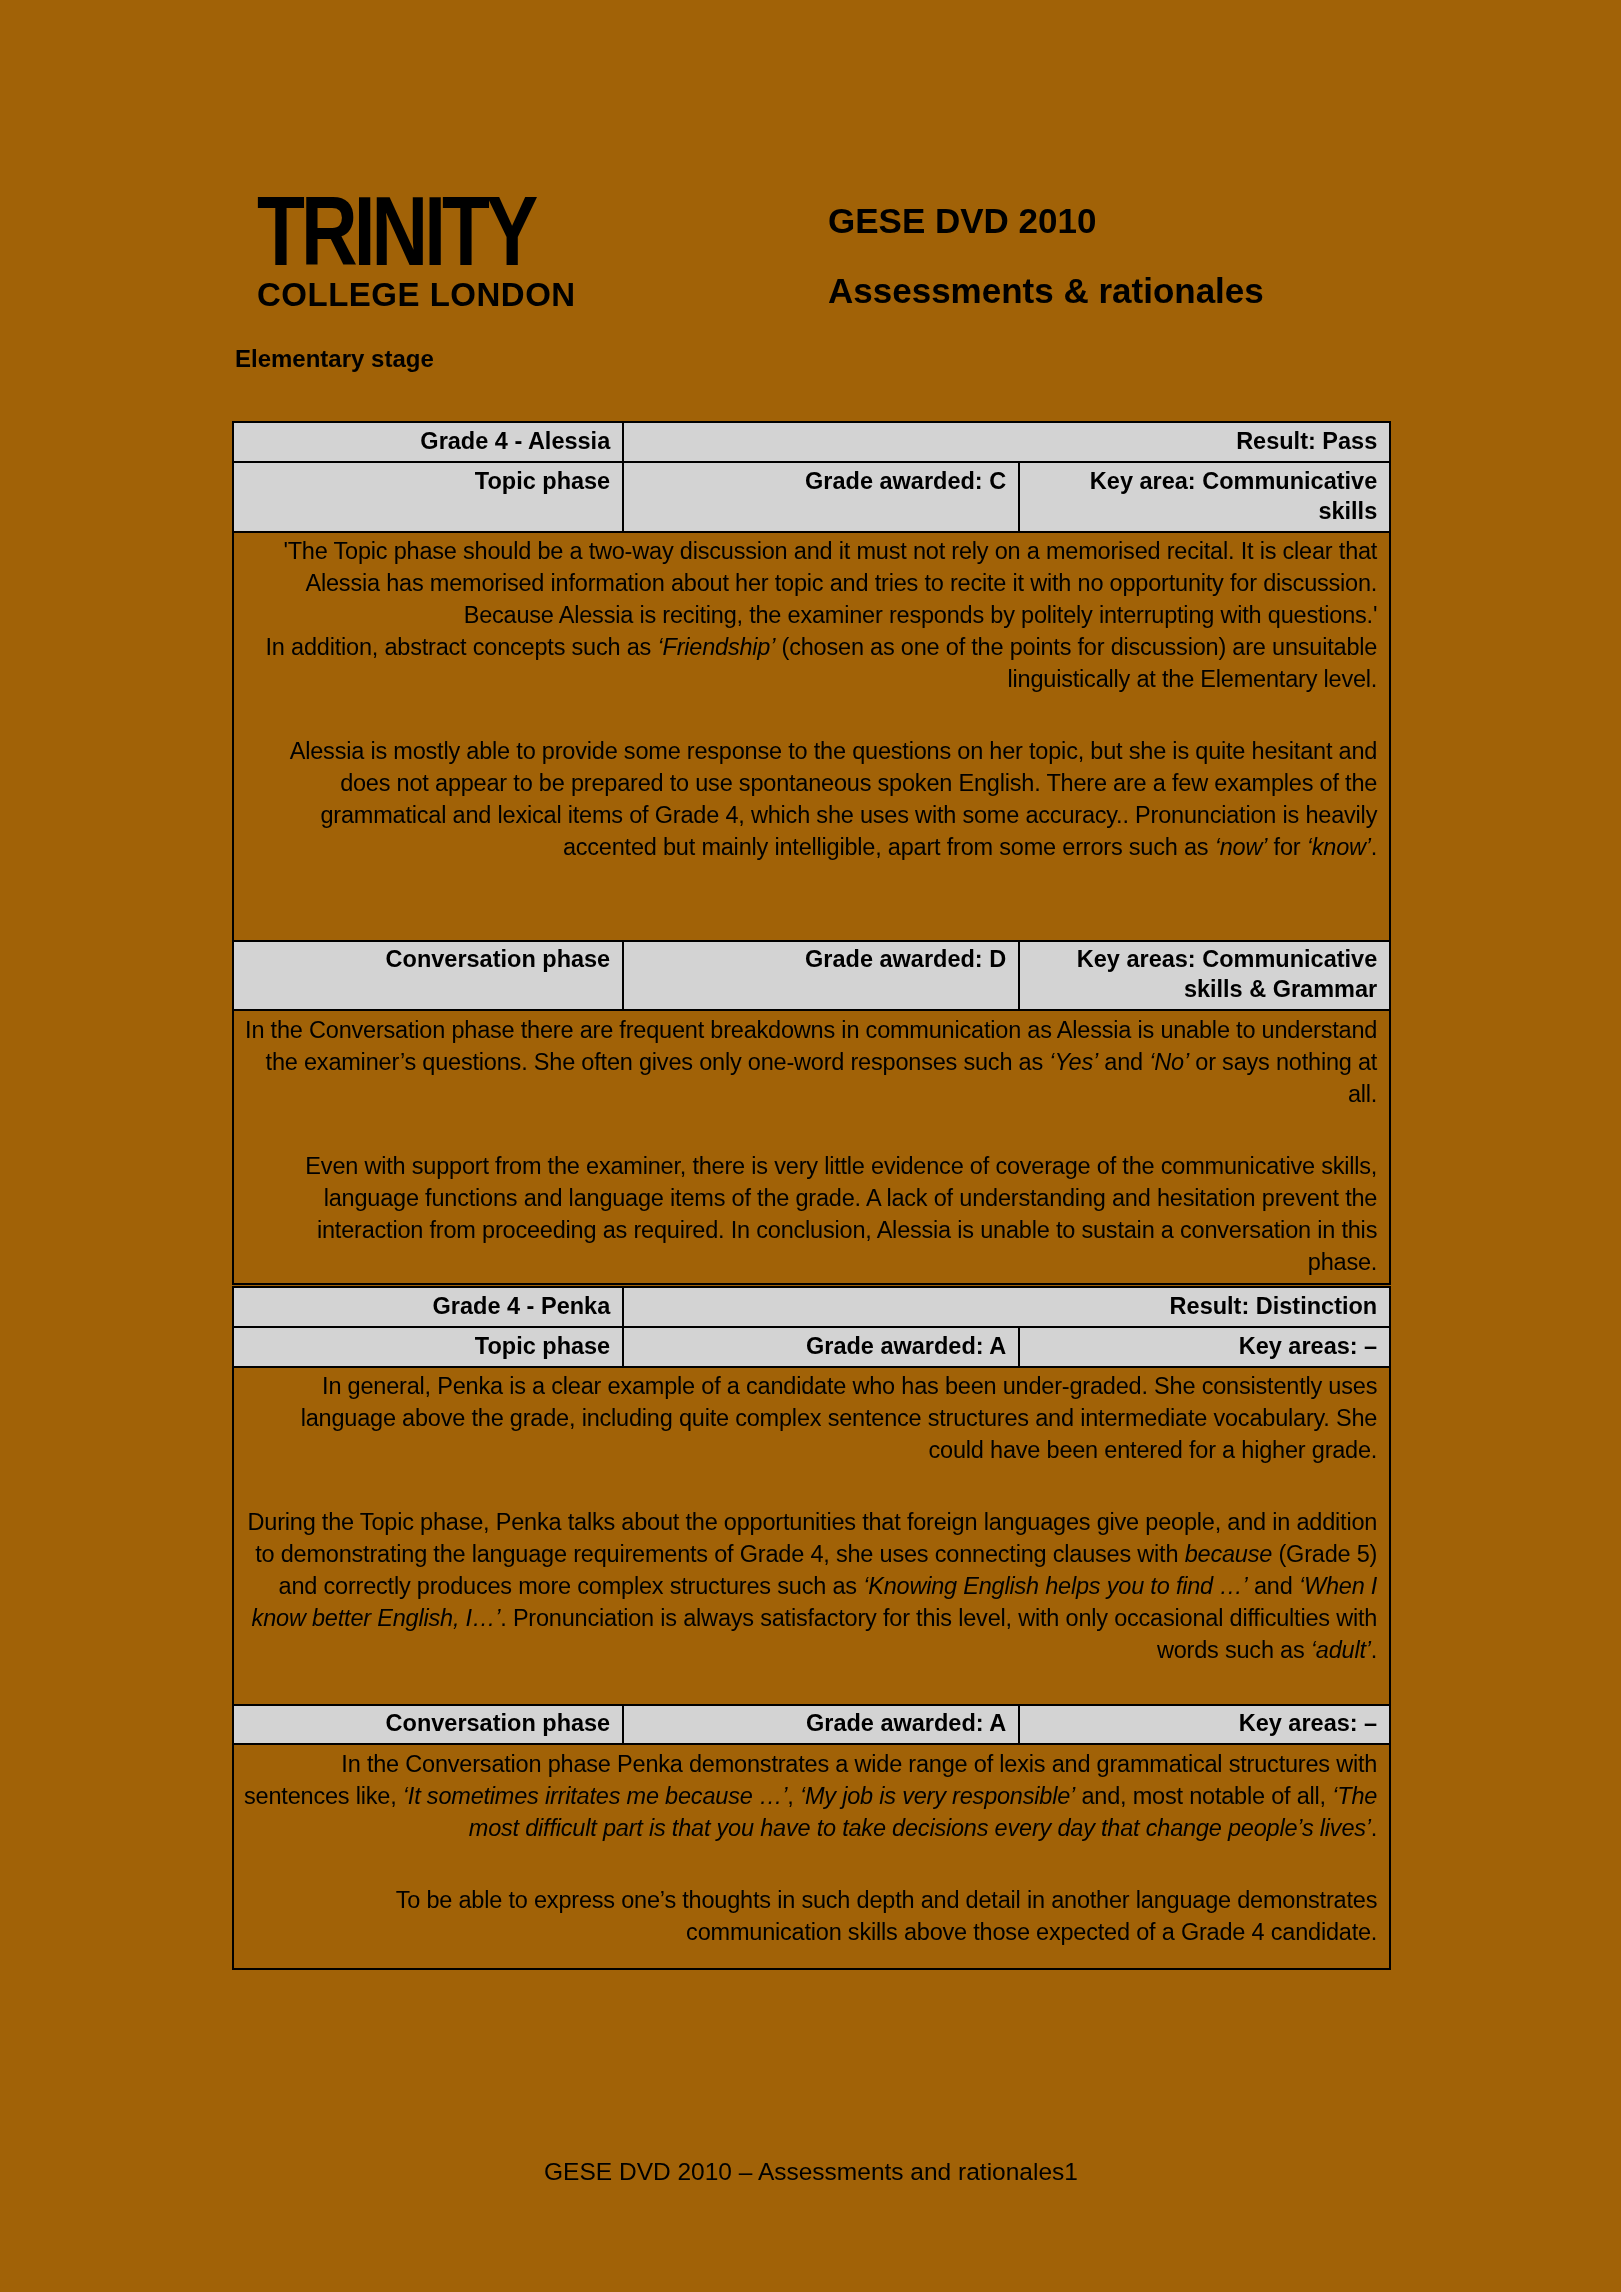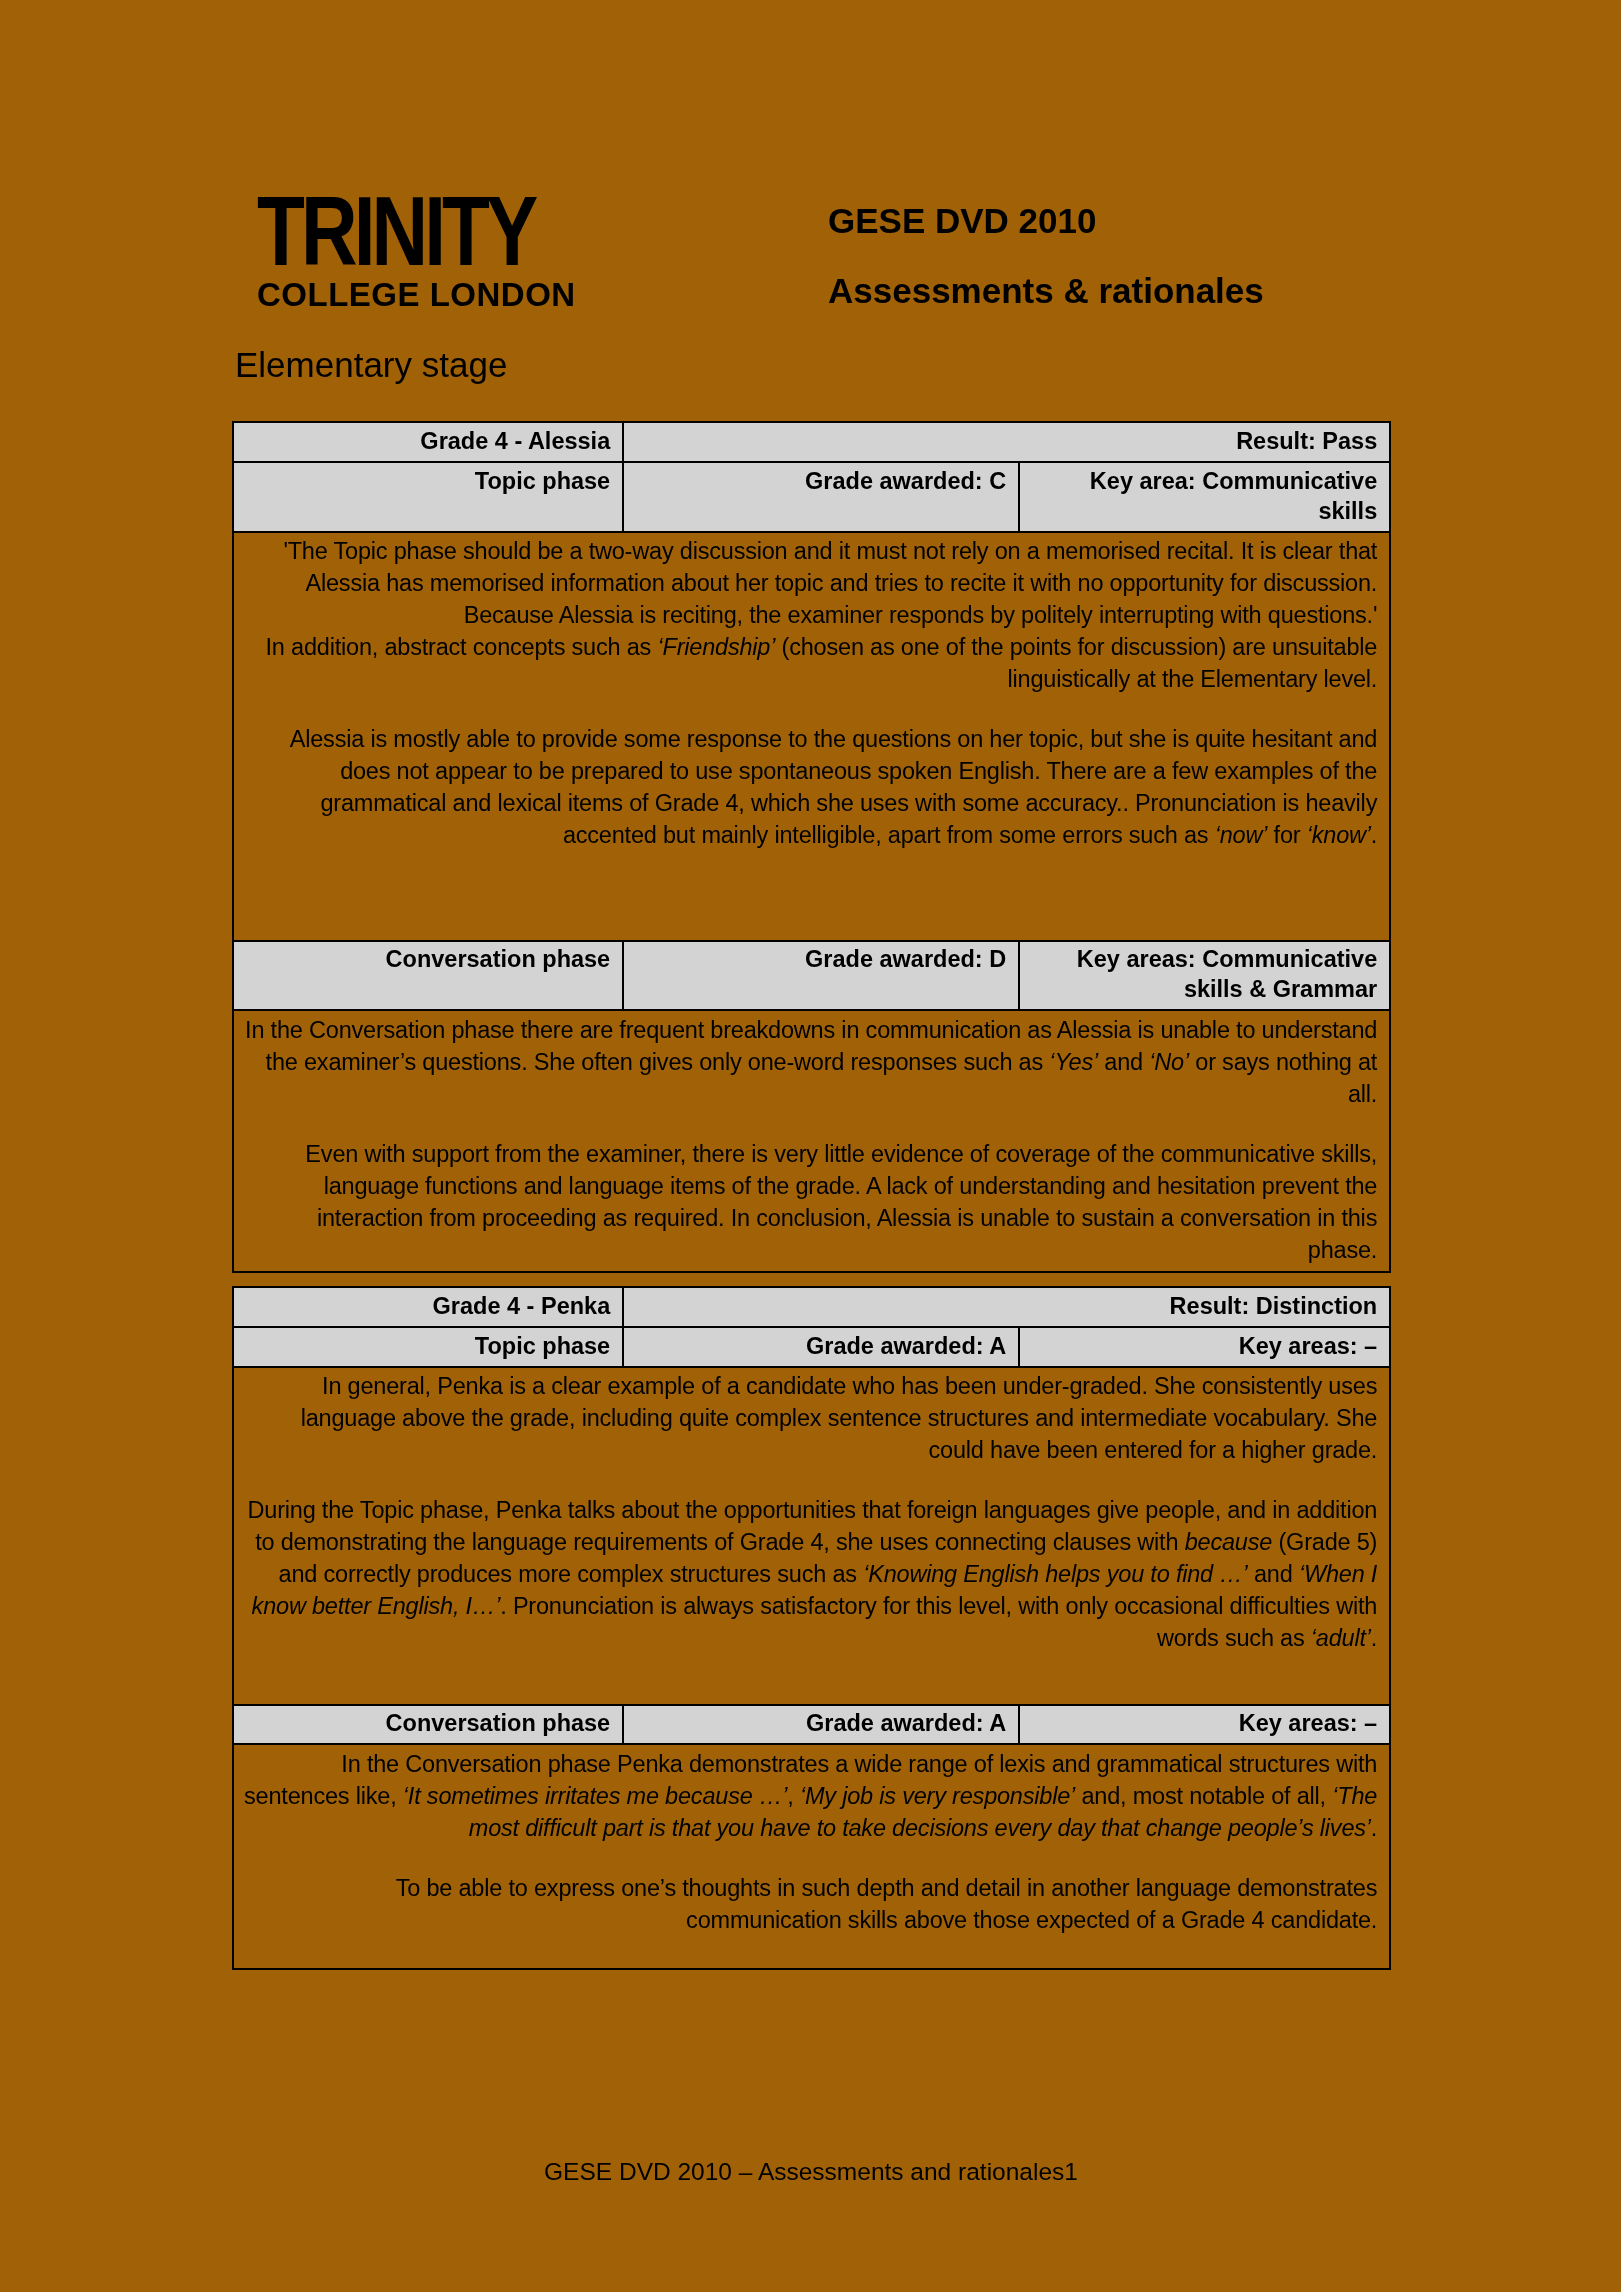--- a/index.html
+++ b/index.html
@@ -19,21 +19,21 @@
     transform: scaleX(0.80); transform-origin: left top; line-height: 94px;
   }
   .logo-sub {
     font-size: 33px; font-weight: bold; letter-spacing: 0.5px;
     margin-top: -2px;
   }
   .doc-title { position: absolute; left: 828px; top: 201px; }
   .doc-title .line1 { font-size: 35px; font-weight: bold; }
   .doc-title .line2 { font-size: 35px; font-weight: bold; margin-top: 30px; }
 
-  .section-heading { position: absolute; left: 235px; top: 345px; font-size: 35px; font-weight: normal; }
+  .section-heading { position: absolute; left: 235px; top: 345px; font-size: 24px; font-weight: bold; }
 
   
   .assessment-table {
     position: absolute; left: 232px; width: 1158px;
     border-collapse: collapse; table-layout: fixed;
     border: 2.9px solid #000;
     font-size: 23.5px;
   }
   .assessment-table.t1 { top: 421px; }
   .assessment-table.t2 { top: 1286px; }
@@ -51,21 +51,21 @@
   }
   .assessment-table col.c1 { width: 390px; }
   .assessment-table col.c2 { width: 396px; }
   .assessment-table col.c3 { width: 371px; }
 
   td.rationale { line-height: 32px; letter-spacing: -0.2px; padding-left: 9px; }
   .t1 .sec0-text { height: 409px; }
   .t1 .sec1-text { height: 234px; }
   .t2 .sec0-text { height: 338px; }
   .t2 .sec1-text { height: 225px; }
-  .para.gap { margin-top: 28px; }
+  .para.gap { margin-top: 40px; }
   .it { font-style: italic; }
 
   
   .footer {
     position: absolute; left: 232px; top: 2158px; width: 1158px;
     display: flex; justify-content: center;
     font-size: 24.5px;
   }
 </style>
 </head>

